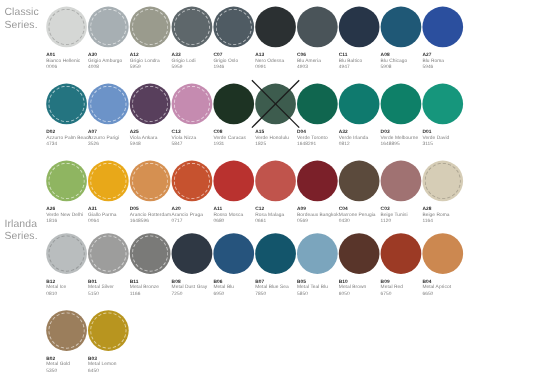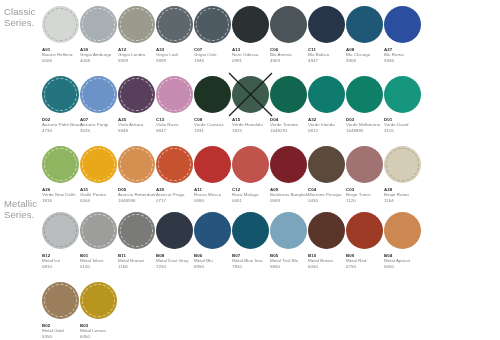--- a/index.html
+++ b/index.html
@@ -424,21 +424,21 @@
         <div class="disc-wrap">
           <div class="disc dashed-dark" style="background: rgb(214, 205, 182);"></div>
         </div>
         <div class="labels">
           <div class="code">A28</div>
           <div class="cname">Beige Roma</div>
           <div class="cnum">1164</div>
         </div>
       </div>
     </div>
-    <div class="series-title" id="metallic-title">Metallic
+    <div class="series-title" id="metallic-title">Irlanda
 Series.</div>
     <div class="swatch-row" style="top: 212px;">
       <div class="swatch">
         <div class="disc-wrap">
           <div class="disc dashed-dark" style="background: rgb(185, 189, 190);"></div>
         </div>
         <div class="labels">
           <div class="code">B12</div>
           <div class="cname">Metal Ice</div>
           <div class="cnum">0810</div>

